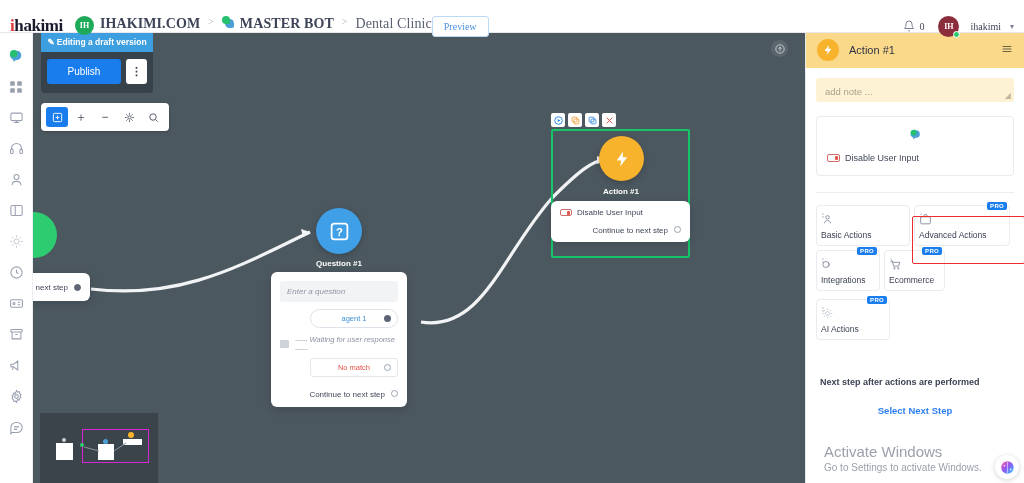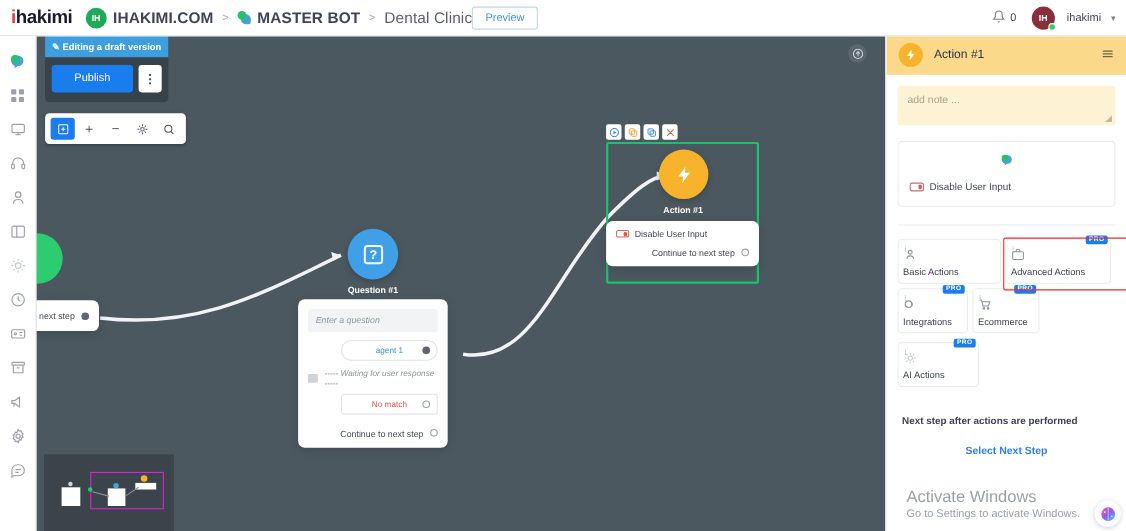--- a/index.html
+++ b/index.html
@@ -7,21 +7,21 @@
     width: 1024px; height: 483px;
     font-family: "Liberation Sans", sans-serif;
     overflow: hidden; background: #fff;
   }
   #app { position: relative; width: 1024px; height: 483px; }
 
   
   .topbar {
     position: absolute; top: 0; left: 0; width: 1024px; height: 32px;
     background: #ffffff; border-bottom: 1px solid #e8e8ec;
-    display: flex; align-items: center; padding: 16px 10px; z-index: 40;
+    display: flex; align-items: flex-start; padding: 16px 10px; z-index: 40; font-family: Liberation Serif, serif;
   }
   .logo { font-size: 17px; font-weight: bold; letter-spacing: -0.4px; margin-right: 12px; }
   .logo .i { color: #e03a3a; }
   .logo .rest { color: #1a1a2e; }
   .crumb-avatar {
     width: 19px; height: 19px; border-radius: 50%;
     background: #1faa59; color: #fff; font-size: 8px; font-weight: bold;
     display: flex; align-items: center; justify-content: center; margin-right: 6px;
   }
   .crumb-text { font-size: 14px; font-weight: bold; color: #3d4458; letter-spacing: .1px; }
@@ -209,21 +209,21 @@
     padding: 0 11px; gap: 10px;
   }
   .panel-head-ico {
     width: 22px; height: 22px; border-radius: 50%; background: #f7b32b;
     display: flex; align-items: center; justify-content: center; flex: none;
   }
   .panel-title { font-size: 11px; color: #2f3444; font-weight: normal; flex: 1; }
   .panel-menu { color: #6d6347; font-size: 12px; cursor: pointer; }
   .note-box {
     margin: 10px 10px 0 10px; background: #fdf3d4; border-radius: 3px;
-    height: 36px; font-size: 9.5px; color: #a9a089; padding: 8px 9px; position: relative;
+    height: 24px; font-size: 9.5px; color: #a9a089; padding: 8px 9px; position: relative;
   }
   .note-box .grip {
     position: absolute; right: 3px; bottom: 2px; font-size: 8px; color: #c4b99e;
   }
   .sec-box {
     margin: 14px 10px 0 10px; border: 1px solid #e9ebef; border-radius: 4px;
     padding: 10px 10px 12px 10px;
   }
   .sec-box-ico { text-align: center; margin-bottom: 8px; }
   .panel-divider { height: 1px; background: #eceef2; margin: 16px 10px 0 10px; }

